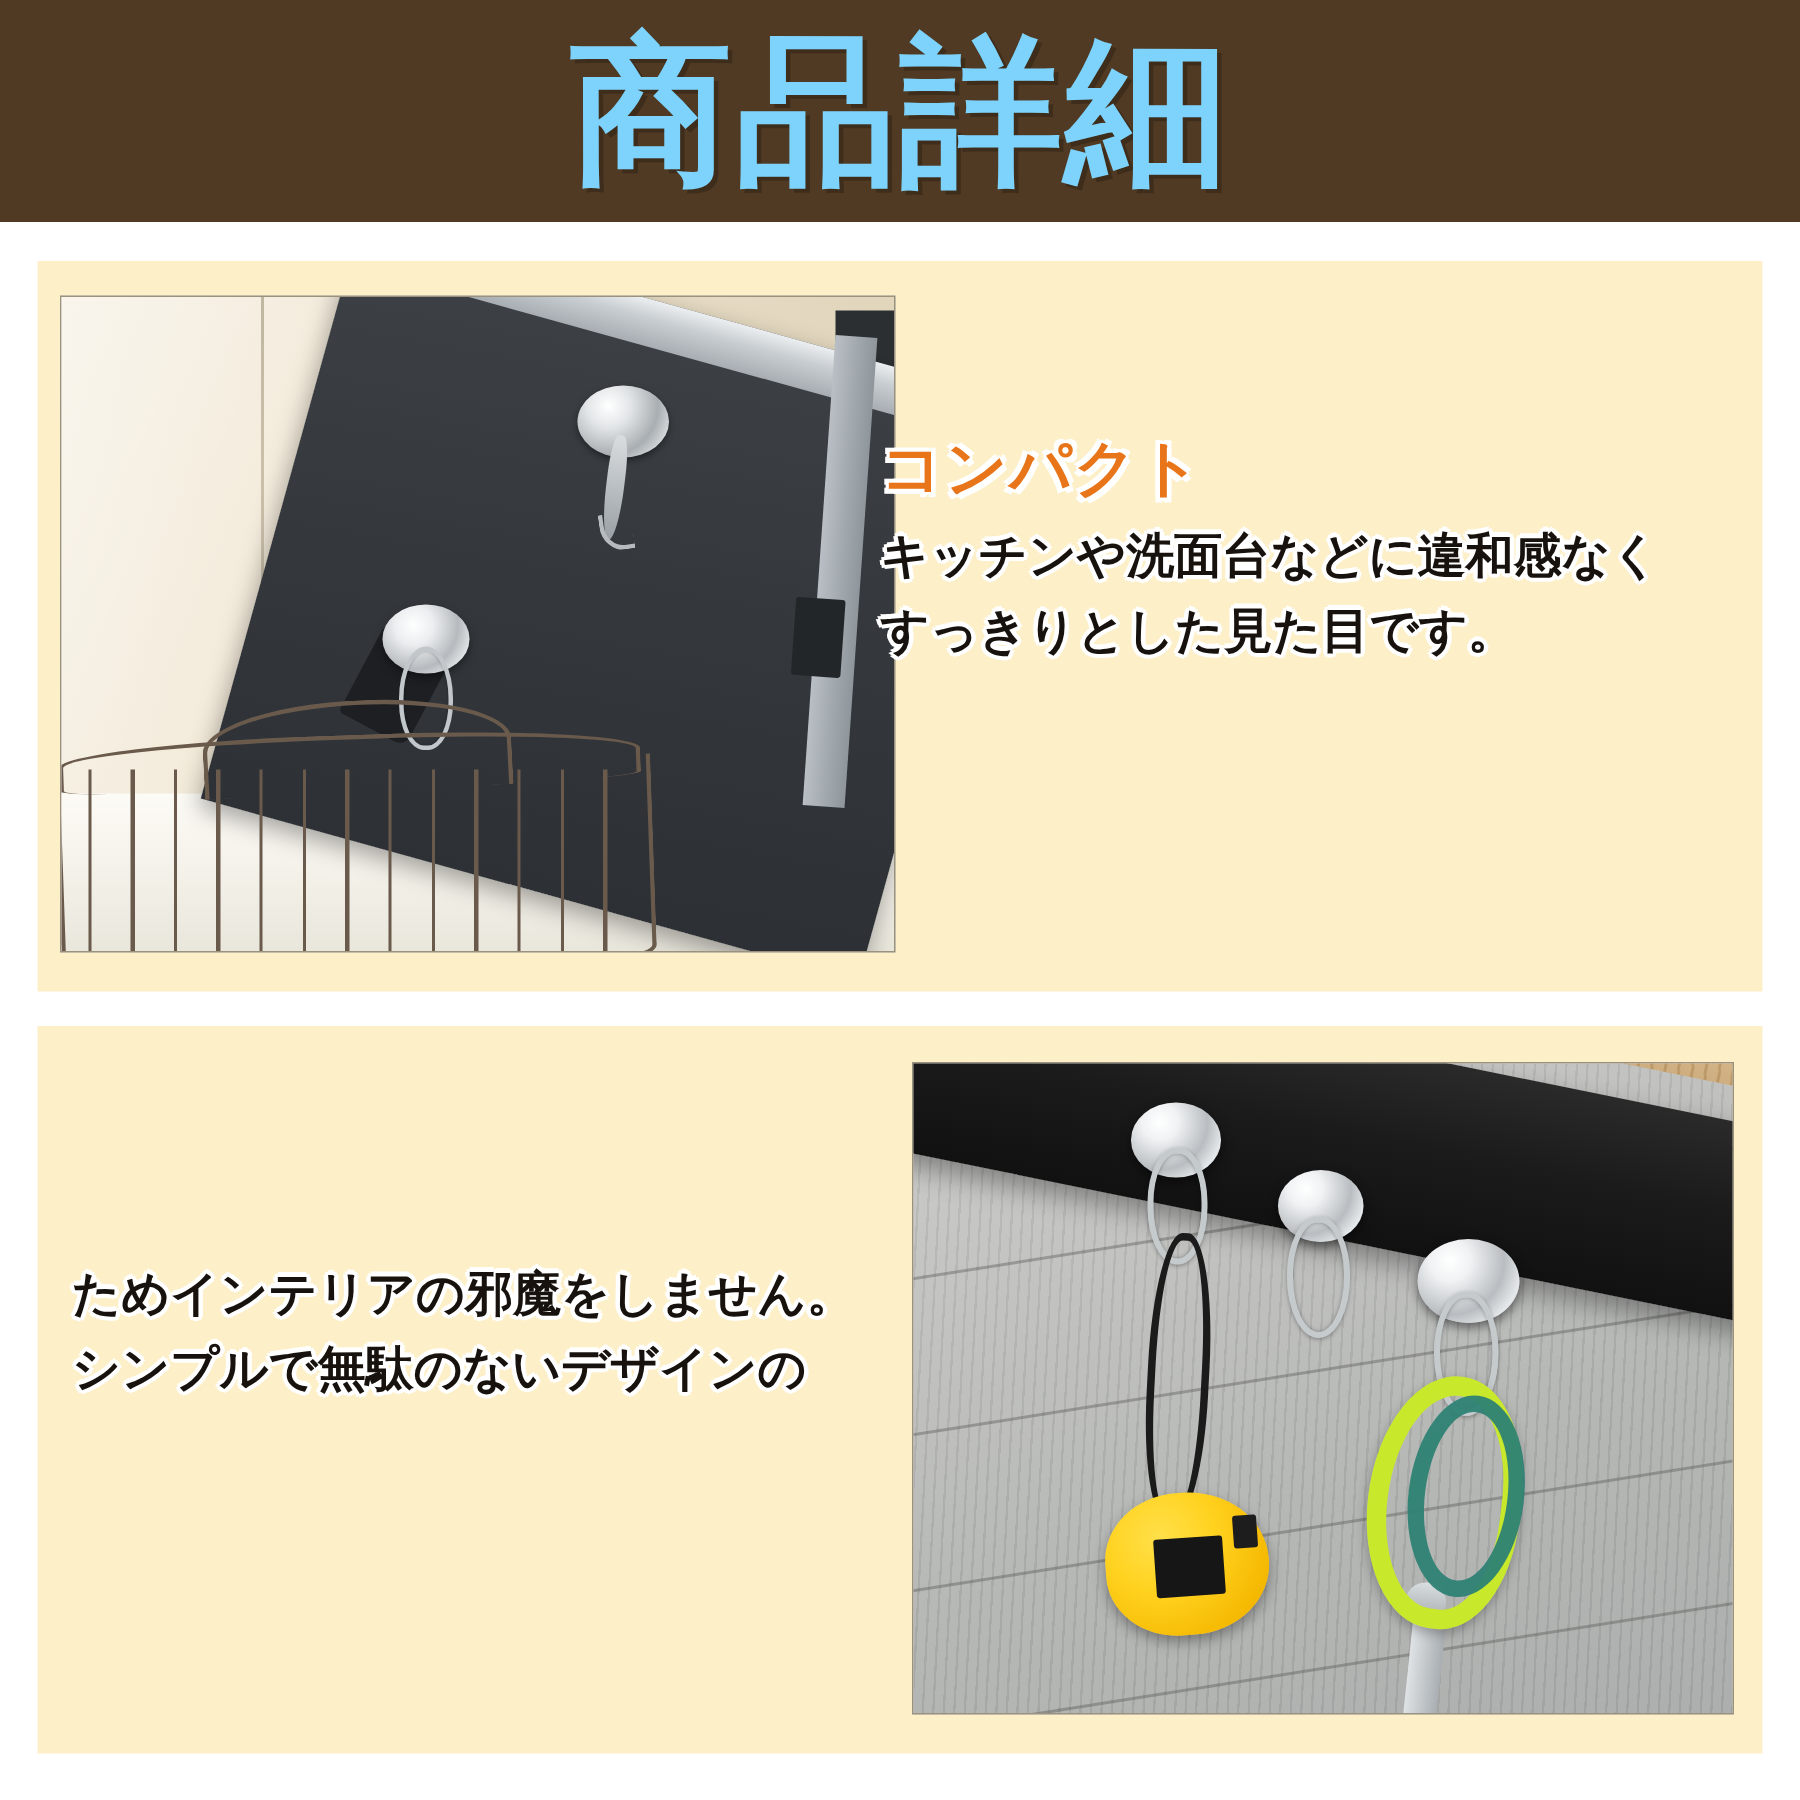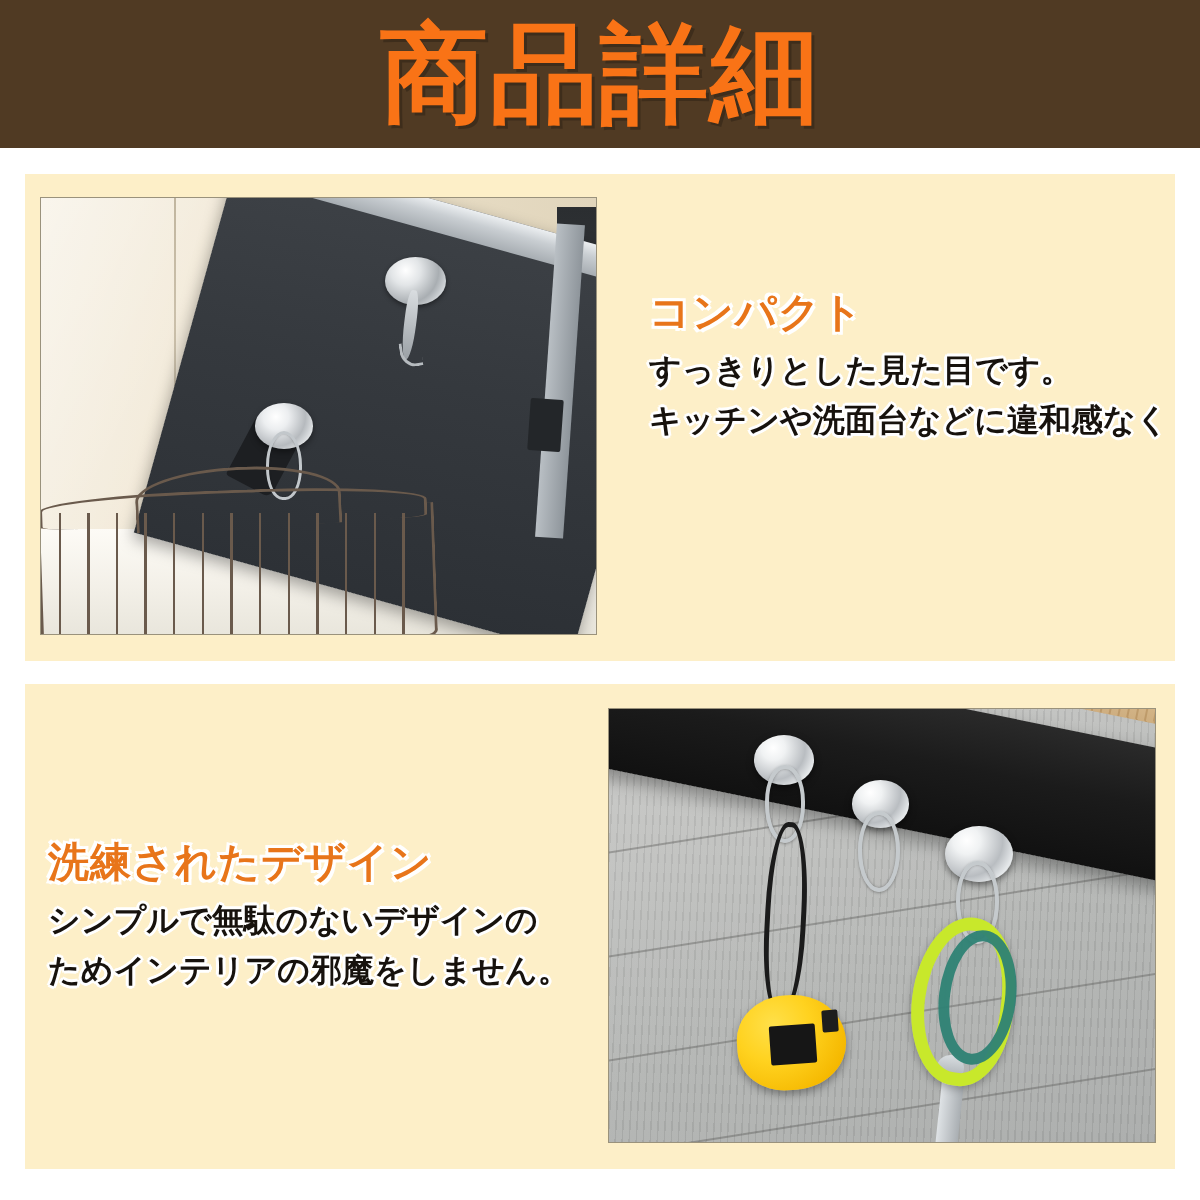--- a/index.html
+++ b/index.html
@@ -11,21 +11,21 @@
     position:relative;
   }
 
   
   .header{
     position:absolute;left:0;top:0;width:1200px;height:148px;
     background:#503A23;
     display:flex;align-items:center;justify-content:center;
   }
   .header-title{
-    color:#f97316;
+    color:#7dd3fc;
     font-size:108px;
     font-weight:bold;
     letter-spacing:2px;
     line-height:1;
     text-shadow:3px 3px 0 rgba(0,0,0,.22);
     white-space:nowrap;
   }
 
   
   .panel{
@@ -43,21 +43,21 @@
     overflow:hidden;
     background:#ddd;
   }
   #photo-1{left:40px;top:197px;width:557px;height:438px;}
   #photo-2{left:608px;top:708px;width:548px;height:435px;}
 
   .ph-inner{position:absolute;inset:0;}
 
   
   .textblock{position:absolute;}
-  #text-1{left:649px;top:288px;width:545px;}
+  #text-1{left:587px;top:288px;width:545px;}
   #text-2{left:48px;top:838px;width:545px;}
 
   .feature-heading{
     color:#E8751A;
     font-size:41px;
     font-weight:bold;
     line-height:1.18;
     margin:0 0 10px 0;
     letter-spacing:1px;
     white-space:nowrap;
@@ -316,32 +316,31 @@
       <div class="p1-bar" style="left:66%"></div>
       <div class="p1-bar" style="left:72%"></div>
       <div class="p1-bar" style="left:78%"></div>
     </div>
   </div>
 </div>
 
 <div class="textblock" id="text-1">
   <h2 class="feature-heading">コンパクト</h2>
   <p class="feature-body">
+    <span class="ln">キッチンや洗面台などに違和感なく</span>
     <span class="ln">すっきりとした見た目です。</span>
-    <span class="ln">キッチンや洗面台などに違和感なく</span>
   </p>
 </div>
 
 <div class="panel" id="panel-2"></div>
 
 <div class="textblock" id="text-2">
-  <h2 class="feature-heading">洗練されたデザイン</h2>
   <p class="feature-body">
+    <span class="ln">ためインテリアの邪魔をしません。</span>
     <span class="ln">シンプルで無駄のないデザインの</span>
-    <span class="ln">ためインテリアの邪魔をしません。</span>
   </p>
 </div>
 
 <div class="photo" id="photo-2">
   <div class="ph-inner">
     <div id="p2-floor"></div>
     <div class="p2-plank" style="top:22%"></div>
     <div class="p2-plank" style="top:46%"></div>
     <div class="p2-plank" style="top:70%"></div>
     <div class="p2-plank" style="top:92%"></div>

